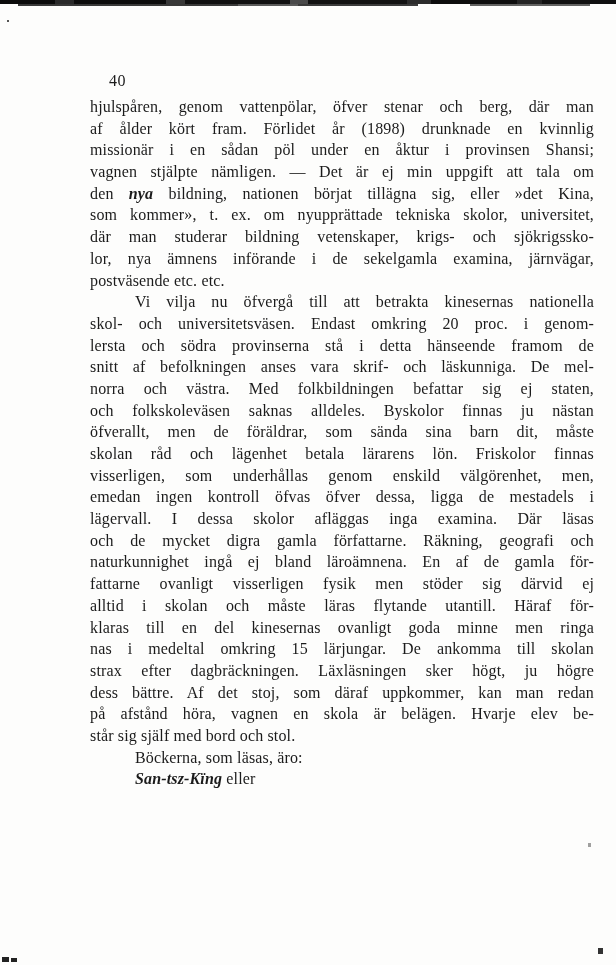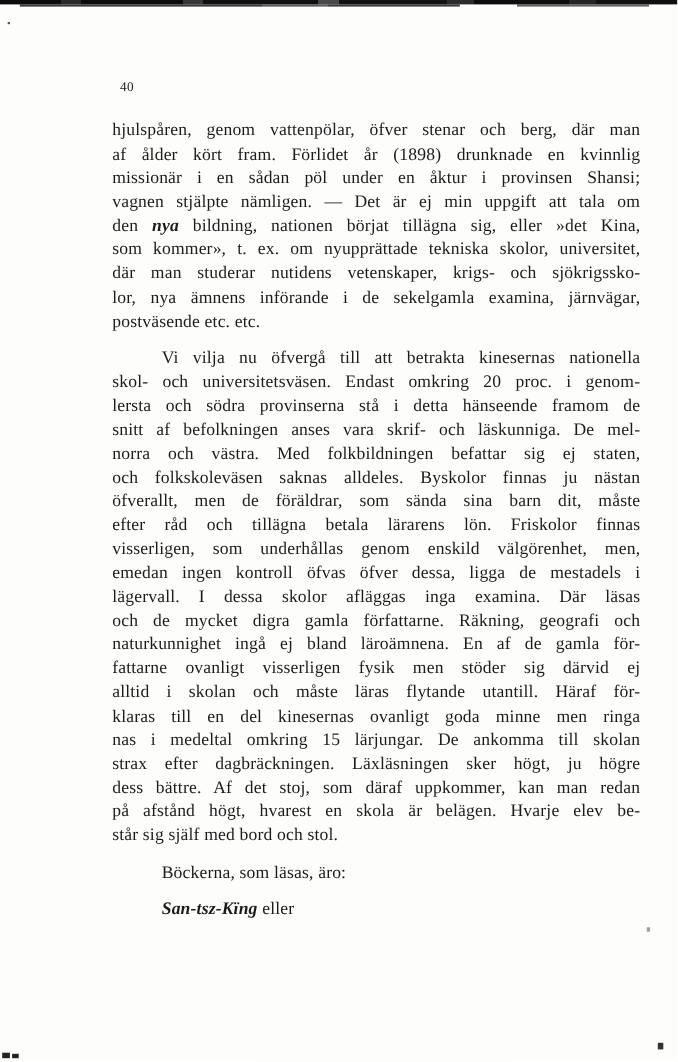--- a/index.html
+++ b/index.html
@@ -44,33 +44,33 @@
   .speck.s1 { left: 2px;   top: 957px; width: 7px; height: 5px; }
   .speck.s2 { left: 11px;  top: 958px; width: 6px; height: 4px; }
   .speck.s3 { left: 598px; top: 948px; width: 5px; height: 6px; background:#333; }
   .speck.s4 { left: 588px; top: 843px; width: 3px; height: 4px; background:#777; opacity:.7; }
   .speck.s5 { left: 7px;   top: 20px;  width: 2px; height: 2px; background:#555; }
 
   #page-number {
     position: absolute;
     left: 109px;
     top: 72px;
-    font-size: 12px;
+    font-size: 16px;
     letter-spacing: 0.5px;
   }
   #text-block {
     position: absolute;
     left: 90px;
     top: 96px;
     width: 504px;
     font-size: 16px;
     line-height: 21.7px;
     letter-spacing: 0.15px;
   }
-  .paragraph { margin: 12px; }
+  .paragraph { margin: 0; }
   .line {
     height: 21.7px;
     overflow: hidden;
     text-align: justify;
     text-align-last: justify;
     white-space: normal;
   }
   .line.last { text-align-last: left; }
   .line.indent { text-indent: 45px; }
   .line i { font-style: italic; font-weight: bold; }
@@ -86,45 +86,45 @@
   <div id="page-number">40</div>
 
   <div id="text-block">
       <div class="paragraph">
         <div class="line"><span>hjulspåren, genom vattenpölar, öfver stenar och berg, där man</span></div>
         <div class="line"><span>af ålder kört fram. Förlidet år (1898) drunknade en kvinnlig</span></div>
         <div class="line"><span>missionär i en sådan pöl under en åktur i provinsen Shansi;</span></div>
         <div class="line"><span>vagnen stjälpte nämligen. — Det är ej min uppgift att tala om</span></div>
         <div class="line"><span>den </span><i>nya</i><span> bildning, nationen börjat tillägna sig, eller »det Kina,</span></div>
         <div class="line"><span>som kommer», t. ex. om nyupprättade tekniska skolor, universitet,</span></div>
-        <div class="line"><span>där man studerar nutidens vetenskaper, krigs- och sjökrigssko-</span></div>
+        <div class="line"><span>där man studerar bildning vetenskaper, krigs- och sjökrigssko-</span></div>
         <div class="line"><span>lor, nya ämnens införande i de sekelgamla examina, järnvägar,</span></div>
         <div class="line last"><span>postväsende etc. etc.</span></div>
       </div>
       <div class="paragraph">
         <div class="line indent"><span>Vi vilja nu öfvergå till att betrakta kinesernas nationella</span></div>
         <div class="line"><span>skol- och universitetsväsen. Endast omkring 20 proc. i genom-</span></div>
         <div class="line"><span>lersta och södra provinserna stå i detta hänseende framom de</span></div>
         <div class="line"><span>snitt af befolkningen anses vara skrif- och läskunniga. De mel-</span></div>
         <div class="line"><span>norra och västra. Med folkbildningen befattar sig ej staten,</span></div>
         <div class="line"><span>och folkskoleväsen saknas alldeles. Byskolor finnas ju nästan</span></div>
         <div class="line"><span>öfverallt, men de föräldrar, som sända sina barn dit, måste</span></div>
-        <div class="line"><span>efter råd och tillägna betala lärarens lön. Friskolor finnas</span></div>
+        <div class="line"><span>skolan råd och lägenhet betala lärarens lön. Friskolor finnas</span></div>
         <div class="line"><span>visserligen, som underhållas genom enskild välgörenhet, men,</span></div>
         <div class="line"><span>emedan ingen kontroll öfvas öfver dessa, ligga de mestadels i</span></div>
         <div class="line"><span>lägervall. I dessa skolor afläggas inga examina. Där läsas</span></div>
         <div class="line"><span>och de mycket digra gamla författarne. Räkning, geografi och</span></div>
         <div class="line"><span>naturkunnighet ingå ej bland läroämnena. En af de gamla för-</span></div>
         <div class="line"><span>fattarne ovanligt visserligen fysik men stöder sig därvid ej</span></div>
         <div class="line"><span>alltid i skolan och måste läras flytande utantill. Häraf för-</span></div>
         <div class="line"><span>klaras till en del kinesernas ovanligt goda minne men ringa</span></div>
         <div class="line"><span>nas i medeltal omkring 15 lärjungar. De ankomma till skolan</span></div>
         <div class="line"><span>strax efter dagbräckningen. Läxläsningen sker högt, ju högre</span></div>
         <div class="line"><span>dess bättre. Af det stoj, som däraf uppkommer, kan man redan</span></div>
-        <div class="line"><span>på afstånd högt, hvarest en skola är belägen. Hvarje elev be-</span></div>
+        <div class="line"><span>på afstånd höra, vagnen en skola är belägen. Hvarje elev be-</span></div>
         <div class="line last"><span>står sig själf med bord och stol.</span></div>
       </div>
       <div class="paragraph">
         <div class="line last indent"><span>Böckerna, som läsas, äro:</span></div>
       </div>
       <div class="paragraph">
         <div class="line last indent"><i>San-tsz-Kïng</i><span> eller</span></div>
       </div>
     </div>
 

